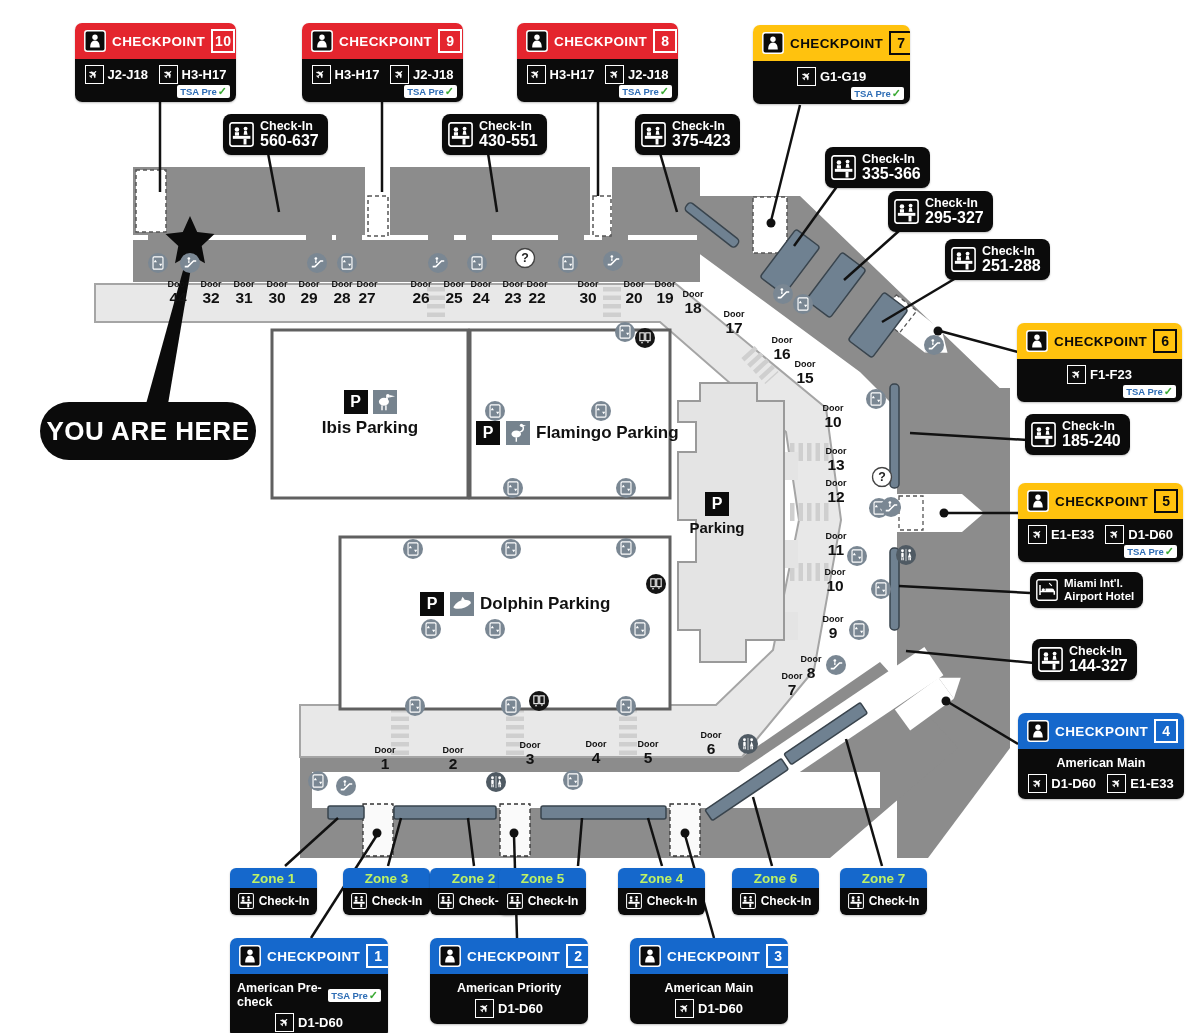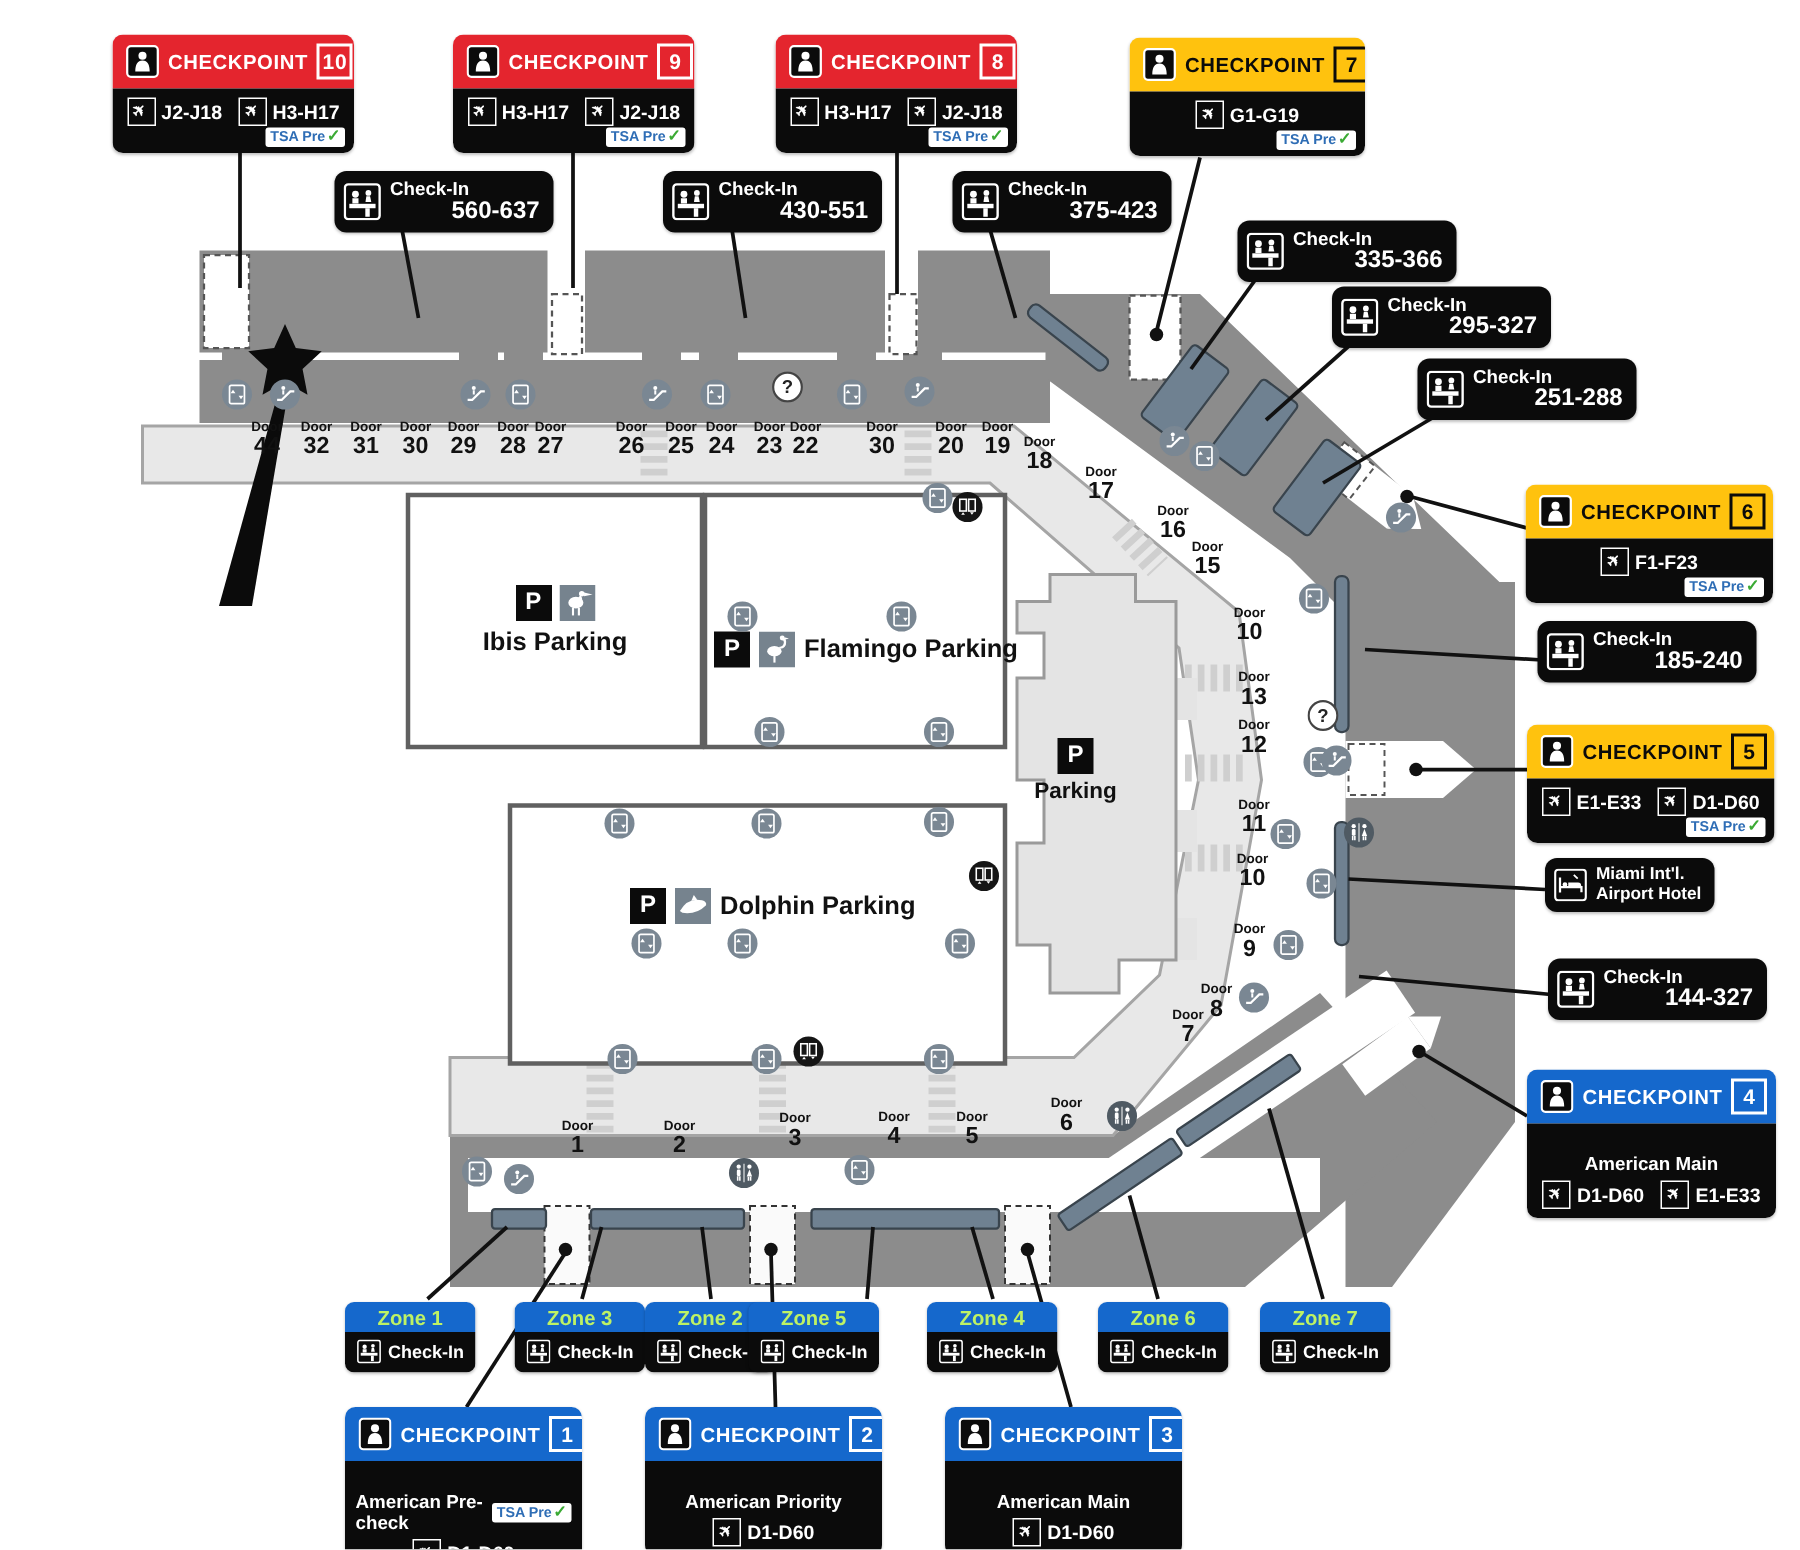--- a/index.html
+++ b/index.html
@@ -15,31 +15,31 @@
   .cp-h .sc{width:22px;height:22px;flex:none;}
   .cp-num{margin-left:auto;width:20px;height:20px;border:2px solid currentColor;display:flex;
           align-items:center;justify-content:center;font-size:14px;flex:none;}
   .cp-b{background:var(--ink);color:#fff;padding:6px 7px;position:relative;}
   .cp-b.pad{padding-bottom:18px;}
   .gaterow{display:flex;justify-content:space-evenly;align-items:center;gap:8px;}
   .gate{display:flex;align-items:center;gap:4px;font-size:13px;font-weight:bold;white-space:nowrap;}
   .plane{width:17px;height:17px;border:1.5px solid #fff;display:inline-flex;align-items:center;
          justify-content:center;flex:none;}
   .plane i{font-style:normal;transform:rotate(-45deg);font-size:11px;line-height:1;}
-  .sub{display:flex;align-items:center;justify-content:center;gap:5px;font-size:12.5px;font-weight:bold;margin:14px 0 4px;}
+  .sub{display:flex;align-items:center;justify-content:center;gap:5px;font-size:12.5px;font-weight:bold;margin:1px 0 4px;}
   .tsa{background:#fff;border-radius:2px;padding:0 3px;font-size:9.5px;font-weight:bold;
        color:var(--tsablue);white-space:nowrap;line-height:13px;height:13px;display:inline-flex;align-items:center;}
   .tsa em{font-style:normal;color:var(--tsagreen);font-size:11px;margin-left:1px;}
   .tsa.abs{position:absolute;right:6px;bottom:4px;}
   
   .ci{position:absolute;background:var(--ink);color:#fff;border-radius:8px;display:flex;
       align-items:center;gap:6px;padding:5px 9px 5px 6px;box-shadow:0 1px 2px rgba(0,0,0,.25);}
   .ci svg{width:25px;height:25px;flex:none;}
   .ci .t1{font-size:12.5px;font-weight:bold;line-height:1.15;}
-  .ci .t2{font-size:16px;font-weight:bold;line-height:1.05;margin-left:41px;}
+  .ci .t2{font-size:16px;font-weight:bold;line-height:1.05;}
   .ci.small svg{width:22px;height:22px;}
   .ci.small .t1,.ci.small .t2{font-size:11.5px;}
   
   .zone{position:absolute;width:87px;border-radius:6px;overflow:hidden;text-align:center;box-shadow:0 1px 2px rgba(0,0,0,.25);}
   .zone-h{background:var(--blue);color:#bef264;font-weight:bold;font-size:13.5px;padding:3px 0 2px;}
   .zone-b{background:var(--ink);color:#fff;font-size:12px;font-weight:bold;display:flex;
           align-items:center;justify-content:center;gap:5px;padding:5px 0 6px;}
   .zone-b svg{width:16px;height:16px;}
   
   .door{position:absolute;transform:translate(-50%,0);text-align:center;color:#111;line-height:1;}
@@ -206,20 +206,21 @@
         <circle cx="514" cy="833" r="4.5"></circle>
       <circle cx="685" cy="833" r="4.5"></circle>
     </g>
 
     <g fill="#0B0B0B">
       <polygon points="187,256 193,256 168,404 146,404"></polygon>
       <polygon points="190,216 197.2,232 214.5,234.1 201.7,246 205,263.2 190,254.7 175,263.2 178.3,246 165.5,234.1 182.8,232"></polygon>
     </g>
   </svg>
 
+  <div id="yah">YOU ARE HERE</div>
 
   <div class="plabel" id="ibis-label">
     <div class="icons">
       <span class="pbox">P</span>
       <span class="birdbox">
         <svg viewBox="0 0 22 22">
             <rect x="0" y="0" width="22" height="22" fill="#76838E"></rect>
             <g fill="#fff">
               <circle cx="13.6" cy="5.4" r="1.7"></circle>
               <path d="M15 4.6 l5.2 1.2 -5.2 1 Z"></path>

